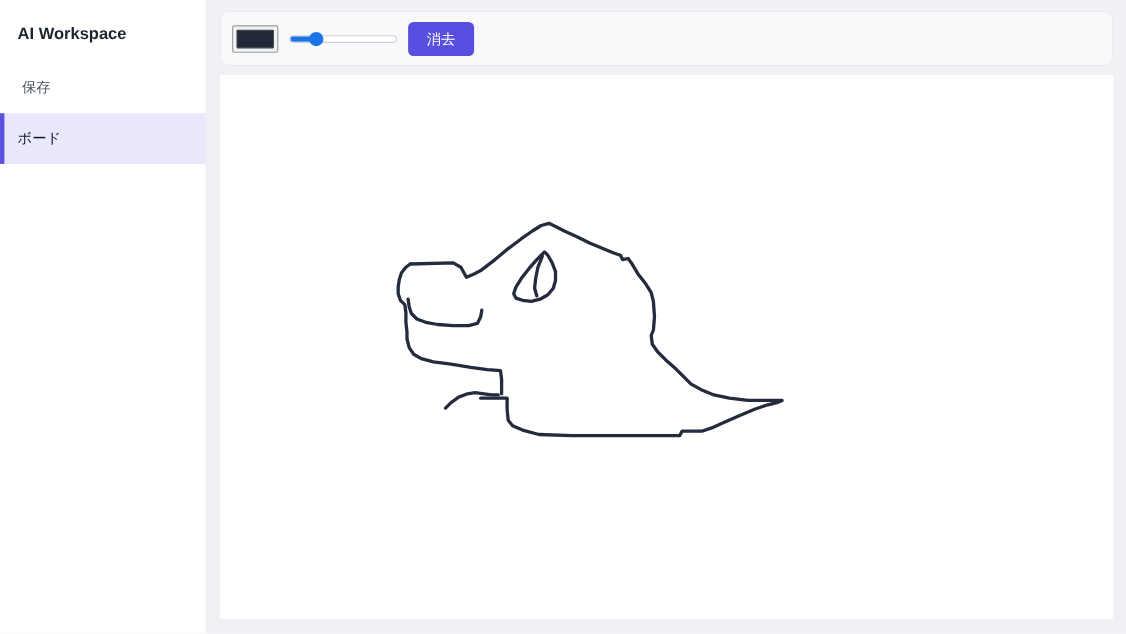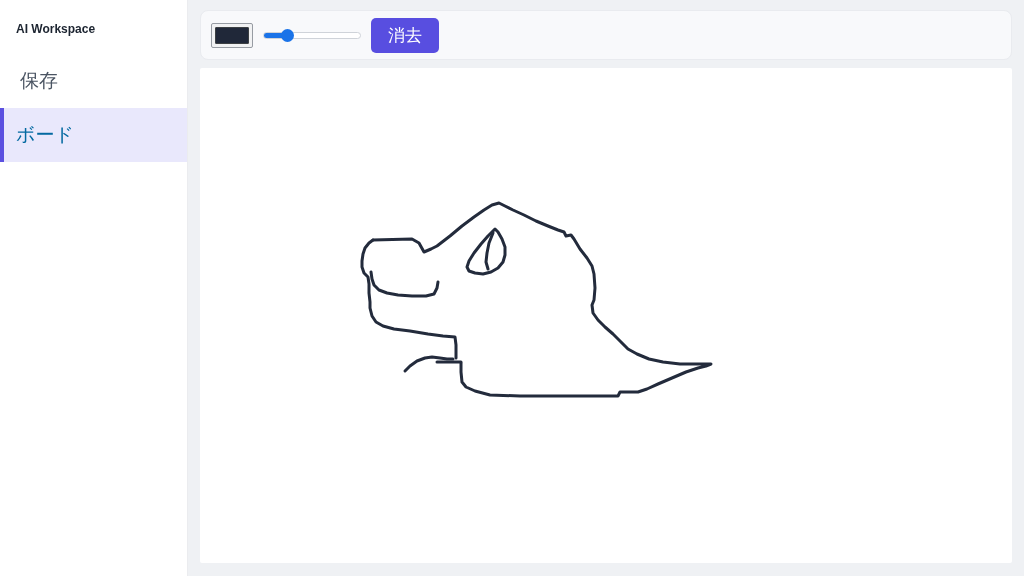--- a/index.html
+++ b/index.html
@@ -12,38 +12,38 @@
 
   
   .sidebar {
     width:188px; height:576px;
     background:#ffffff;
     border-right:1px solid #ebecef;
     flex-shrink:0;
     padding-top:22px;
   }
   .sidebar-title {
-    font-size:12px; font-weight:700; color:#1c2430;
+    font-size:15px; font-weight:700; color:#1c2430;
     padding:0 30px 8px 16px;
   }
   .nav { margin-top:10px; }
   .nav-item {
     display:block;
     padding:14px 16px;
-    font-size:19px;
+    font-size:13px;
     color:#4a5462;
     cursor:pointer;
     border-left:4px solid transparent;
     padding-left:16px;
   }
   .nav-item.active {
     background:#e9e8fc;
     border-left:4px solid #5b50e0;
     padding-left:12px;
-    color:#0369a1;
+    color:#0f172a;
     font-weight:400;
   }
 
   
   .main {
     flex:1;
     display:flex;
     flex-direction:column;
     padding:10px 12px 13px 12px;
   }
@@ -98,21 +98,21 @@
   }
   .brush-slider::-moz-range-thumb {
     width:13px; height:13px; border-radius:50%; background:#1a73e8; border:none;
   }
 
   .clear-btn {
     background:#584ee0;
     color:#ffffff;
     border:none;
     border-radius:5px;
-    font-size:17px;
+    font-size:13px;
     padding:9px 17px;
     margin-left:0;
     cursor:pointer;
     font-family:inherit;
     line-height:1;
   }
 
   .canvas-wrap {
     flex:1;
     background:#ffffff;

